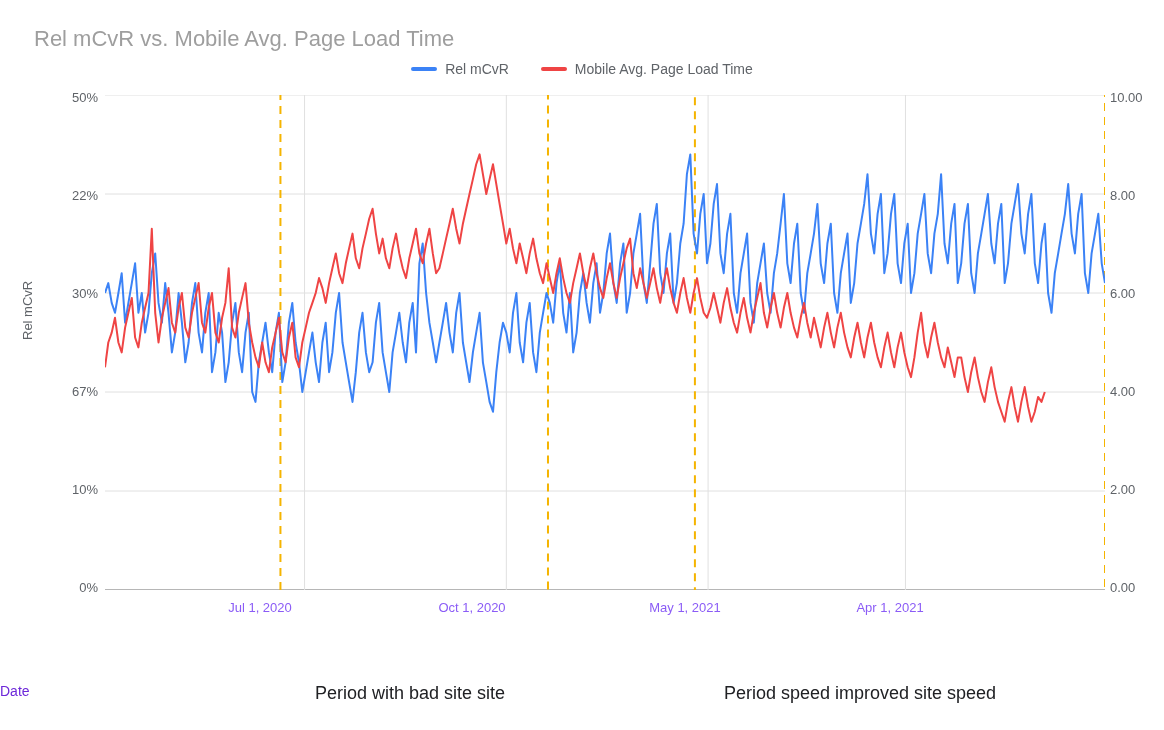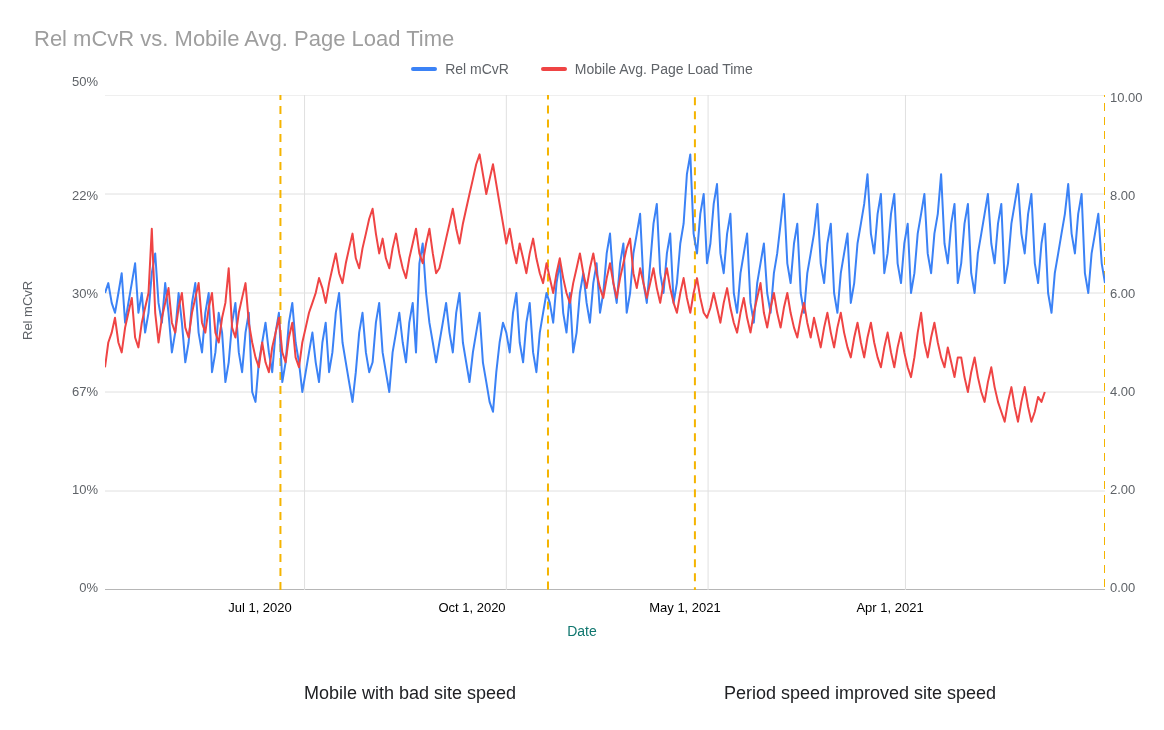--- a/index.html
+++ b/index.html
@@ -58,38 +58,38 @@
     left: 20px;
     top: 340px;
     transform: rotate(-90deg);
     transform-origin: left top;
     font-size: 13px;
     color: #5f6368;
   }
   .xlabel {
     position: absolute;
     left: 0; right: 0;
-    top: 623px;
-    text-align: center;
+    top: 683px;
+    text-align: left;
     font-size: 14px;
-    color: #0f766e;
+    color: #6d28d9;
   }
   .ytick {
     position: absolute;
     font-size: 13px;
     color: #5f6368;
     text-align: right;
     width: 60px;
   }
   .ytick.left { left: 38px; }
   .ytick.right { left: 1110px; text-align: left; width: 60px; }
   .xtick {
     position: absolute;
     font-size: 13px;
-    color: #000000;
+    color: #8b5cf6;
     text-align: center;
     width: 120px;
     top: 600px;
   }
   .annot {
     position: absolute;
     font-size: 18px;
     color: #202124;
     text-align: center;
     width: 360px;
@@ -129,37 +129,37 @@
         <line x1="401.3157894736842" x2="401.3157894736842" y1="0" y2="495" stroke="#e0e0e0" stroke-width="1"></line>
         <line x1="603.0701754385965" x2="603.0701754385965" y1="0" y2="495" stroke="#e0e0e0" stroke-width="1"></line>
         <line x1="800.438596491228" x2="800.438596491228" y1="0" y2="495" stroke="#e0e0e0" stroke-width="1"></line>
         <rect x="175.43859649122805" y="-2" width="267.5438596491228" height="520" fill="none" stroke="#f5b400" stroke-width="2" stroke-dasharray="8 6"></rect>
         <rect x="589.9122807017544" y="-2" width="410.0877192982456" height="520" fill="none" stroke="#f5b400" stroke-width="2" stroke-dasharray="8 6"></rect>
         <path d="M0.0 198.0 L3.3 188.1 L6.7 207.9 L10.0 217.8 L13.4 198.0 L16.7 178.2 L20.1 227.7 L23.4 207.9 L26.8 188.1 L30.1 168.3 L33.4 217.8 L36.8 198.0 L40.1 237.6 L43.5 217.8 L46.8 178.2 L50.2 158.4 L53.5 207.9 L56.9 227.7 L60.2 188.1 L63.5 217.8 L66.9 257.4 L70.2 237.6 L73.6 198.0 L76.9 227.7 L80.3 267.3 L83.6 247.5 L87.0 207.9 L90.3 188.1 L93.6 237.6 L97.0 257.4 L100.3 217.8 L103.7 198.0 L107.0 277.2 L110.4 257.4 L113.7 217.8 L117.1 237.6 L120.4 287.1 L123.7 267.3 L127.1 227.7 L130.4 207.9 L133.8 257.4 L137.1 277.2 L140.5 237.6 L143.8 217.8 L147.2 297.0 L150.5 306.9 L153.8 267.3 L157.2 247.5 L160.5 227.7 L163.9 257.4 L167.2 277.2 L170.6 237.6 L173.9 217.8 L177.3 287.1 L180.6 267.3 L183.9 227.7 L187.3 207.9 L190.6 247.5 L194.0 267.3 L197.3 297.0 L200.7 277.2 L204.0 257.4 L207.4 237.6 L210.7 267.3 L214.0 287.1 L217.4 247.5 L220.7 227.7 L224.1 277.2 L227.4 257.4 L230.8 217.8 L234.1 198.0 L237.5 247.5 L240.8 267.3 L244.1 287.1 L247.5 306.9 L250.8 277.2 L254.2 237.6 L257.5 217.8 L260.9 257.4 L264.2 277.2 L267.6 267.3 L270.9 227.7 L274.2 207.9 L277.6 257.4 L280.9 277.2 L284.3 297.0 L287.6 257.4 L291.0 237.6 L294.3 217.8 L297.7 247.5 L301.0 267.3 L304.3 227.7 L307.7 207.9 L311.0 257.4 L314.4 168.3 L317.7 148.5 L321.1 198.0 L324.4 227.7 L327.8 247.5 L331.1 267.3 L334.4 247.5 L337.8 227.7 L341.1 207.9 L344.5 237.6 L347.8 257.4 L351.2 217.8 L354.5 198.0 L357.9 247.5 L361.2 267.3 L364.5 287.1 L367.9 257.4 L371.2 237.6 L374.6 217.8 L377.9 267.3 L381.3 287.1 L384.6 306.9 L388.0 316.8 L391.3 277.2 L394.6 247.5 L398.0 227.7 L401.3 237.6 L404.7 257.4 L408.0 217.8 L411.4 198.0 L414.7 247.5 L418.1 267.3 L421.4 227.7 L424.7 207.9 L428.1 257.4 L431.4 277.2 L434.8 237.6 L438.1 217.8 L441.5 198.0 L444.8 207.9 L448.2 227.7 L451.5 188.1 L454.8 168.3 L458.2 217.8 L461.5 237.6 L464.9 198.0 L468.2 257.4 L471.6 237.6 L474.9 198.0 L478.3 178.2 L481.6 207.9 L484.9 227.7 L488.3 188.1 L491.6 168.3 L495.0 217.8 L498.3 198.0 L501.7 158.4 L505.0 138.6 L508.4 188.1 L511.7 207.9 L515.1 168.3 L518.4 148.5 L521.7 217.8 L525.1 198.0 L528.4 158.4 L531.8 138.6 L535.1 118.8 L538.5 188.1 L541.8 207.9 L545.2 168.3 L548.5 128.7 L551.8 108.9 L555.2 178.2 L558.5 198.0 L561.9 158.4 L565.2 138.6 L568.6 207.9 L571.9 188.1 L575.3 148.5 L578.6 128.7 L581.9 79.2 L585.3 59.4 L588.6 138.6 L592.0 158.4 L595.3 118.8 L598.7 99.0 L602.0 168.3 L605.4 148.5 L608.7 108.9 L612.0 89.1 L615.4 158.4 L618.7 178.2 L622.1 138.6 L625.4 118.8 L628.8 198.0 L632.1 217.8 L635.5 178.2 L638.8 158.4 L642.1 138.6 L645.5 207.9 L648.8 227.7 L652.2 188.1 L655.5 168.3 L658.9 148.5 L662.2 198.0 L665.6 217.8 L668.9 178.2 L672.2 158.4 L675.6 128.7 L678.9 99.0 L682.3 168.3 L685.6 188.1 L689.0 148.5 L692.3 128.7 L695.7 198.0 L699.0 217.8 L702.3 178.2 L705.7 158.4 L709.0 138.6 L712.4 108.9 L715.7 168.3 L719.1 188.1 L722.4 148.5 L725.8 128.7 L729.1 198.0 L732.4 217.8 L735.8 178.2 L739.1 158.4 L742.5 138.6 L745.8 207.9 L749.2 188.1 L752.5 148.5 L755.9 128.7 L759.2 108.9 L762.5 79.2 L765.9 138.6 L769.2 158.4 L772.6 118.8 L775.9 99.0 L779.3 178.2 L782.6 158.4 L786.0 118.8 L789.3 99.0 L792.6 168.3 L796.0 188.1 L799.3 148.5 L802.7 128.7 L806.0 198.0 L809.4 178.2 L812.7 138.6 L816.1 118.8 L819.4 99.0 L822.7 158.4 L826.1 178.2 L829.4 138.6 L832.8 118.8 L836.1 79.2 L839.5 148.5 L842.8 168.3 L846.2 128.7 L849.5 108.9 L852.8 188.1 L856.2 168.3 L859.5 128.7 L862.9 108.9 L866.2 178.2 L869.6 198.0 L872.9 158.4 L876.3 138.6 L879.6 118.8 L882.9 99.0 L886.3 148.5 L889.6 168.3 L893.0 128.7 L896.3 108.9 L899.7 188.1 L903.0 168.3 L906.4 128.7 L909.7 108.9 L913.0 89.1 L916.4 138.6 L919.7 158.4 L923.1 118.8 L926.4 99.0 L929.8 168.3 L933.1 188.1 L936.5 148.5 L939.8 128.7 L943.1 198.0 L946.5 217.8 L949.8 178.2 L953.2 158.4 L956.5 138.6 L959.9 118.8 L963.2 89.1 L966.6 138.6 L969.9 158.4 L973.2 118.8 L976.6 99.0 L979.9 178.2 L983.3 198.0 L986.6 158.4 L990.0 138.6 L993.3 118.8 L996.7 168.3 L1000.0 188.1 " fill="none" stroke="#3b82f6" stroke-width="2" stroke-linejoin="round"></path>
         <path d="M0.0 272.3 L3.3 247.5 L6.7 237.6 L10.0 222.8 L13.4 247.5 L16.7 257.4 L20.1 232.6 L23.4 217.8 L26.8 202.9 L30.1 242.5 L33.4 252.4 L36.8 227.7 L40.1 212.8 L43.5 198.0 L46.8 133.7 L50.2 217.8 L53.5 247.5 L56.9 222.8 L60.2 207.9 L63.5 193.1 L66.9 227.7 L70.2 237.6 L73.6 212.8 L76.9 198.0 L80.3 232.6 L83.6 242.5 L87.0 217.8 L90.3 202.9 L93.6 188.1 L97.0 227.7 L100.3 237.6 L103.7 212.8 L107.0 198.0 L110.4 237.6 L113.7 247.5 L117.1 222.8 L120.4 207.9 L123.7 173.3 L127.1 232.6 L130.4 242.5 L133.8 217.8 L137.1 202.9 L140.5 188.1 L143.8 227.7 L147.2 247.5 L150.5 262.4 L153.8 272.3 L157.2 247.5 L160.5 267.3 L163.9 277.2 L167.2 252.4 L170.6 237.6 L173.9 222.8 L177.3 257.4 L180.6 267.3 L183.9 242.5 L187.3 227.7 L190.6 262.4 L194.0 272.3 L197.3 247.5 L200.7 232.6 L204.0 217.8 L207.4 207.9 L210.7 198.0 L214.0 183.1 L217.4 193.1 L220.7 207.9 L224.1 188.1 L227.4 173.3 L230.8 158.4 L234.1 178.2 L237.5 188.1 L240.8 168.3 L244.1 153.4 L247.5 138.6 L250.8 163.3 L254.2 173.3 L257.5 153.4 L260.9 138.6 L264.2 123.8 L267.6 113.8 L270.9 138.6 L274.2 158.4 L277.6 143.6 L280.9 163.3 L284.3 173.3 L287.6 153.4 L291.0 138.6 L294.3 158.4 L297.7 173.3 L301.0 183.1 L304.3 163.3 L307.7 148.5 L311.0 133.7 L314.4 158.4 L317.7 168.3 L321.1 148.5 L324.4 133.7 L327.8 158.4 L331.1 178.2 L334.4 173.3 L337.8 158.4 L341.1 143.6 L344.5 128.7 L347.8 113.8 L351.2 133.7 L354.5 148.5 L357.9 128.7 L361.2 113.8 L364.5 99.0 L367.9 84.1 L371.2 69.3 L374.6 59.4 L377.9 79.2 L381.3 99.0 L384.6 84.1 L388.0 69.3 L391.3 89.1 L394.6 108.9 L398.0 128.7 L401.3 148.5 L404.7 133.7 L408.0 153.4 L411.4 168.3 L414.7 148.5 L418.1 163.3 L421.4 178.2 L424.7 158.4 L428.1 143.6 L431.4 163.3 L434.8 178.2 L438.1 188.1 L441.5 168.3 L444.8 183.1 L448.2 198.0 L451.5 178.2 L454.8 163.3 L458.2 183.1 L461.5 198.0 L464.9 207.9 L468.2 188.1 L471.6 173.3 L474.9 158.4 L478.3 178.2 L481.6 193.1 L484.9 173.3 L488.3 158.4 L491.6 178.2 L495.0 193.1 L498.3 202.9 L501.7 183.1 L505.0 168.3 L508.4 188.1 L511.7 202.9 L515.1 183.1 L518.4 168.3 L521.7 153.4 L525.1 143.6 L528.4 178.2 L531.8 193.1 L535.1 173.3 L538.5 188.1 L541.8 202.9 L545.2 188.1 L548.5 173.3 L551.8 193.1 L555.2 207.9 L558.5 188.1 L561.9 173.3 L565.2 193.1 L568.6 207.9 L571.9 217.8 L575.3 198.0 L578.6 183.1 L581.9 202.9 L585.3 217.8 L588.6 198.0 L592.0 183.1 L595.3 202.9 L598.7 217.8 L602.0 222.8 L605.4 212.8 L608.7 198.0 L612.0 212.8 L615.4 227.7 L618.7 207.9 L622.1 193.1 L625.4 212.8 L628.8 227.7 L632.1 237.6 L635.5 217.8 L638.8 202.9 L642.1 222.8 L645.5 237.6 L648.8 217.8 L652.2 202.9 L655.5 188.1 L658.9 217.8 L662.2 232.6 L665.6 212.8 L668.9 198.0 L672.2 217.8 L675.6 232.6 L678.9 212.8 L682.3 198.0 L685.6 217.8 L689.0 232.6 L692.3 242.5 L695.7 222.8 L699.0 207.9 L702.3 227.7 L705.7 242.5 L709.0 222.8 L712.4 237.6 L715.7 252.4 L719.1 232.6 L722.4 217.8 L725.8 237.6 L729.1 252.4 L732.4 232.6 L735.8 217.8 L739.1 237.6 L742.5 252.4 L745.8 262.4 L749.2 242.5 L752.5 227.7 L755.9 247.5 L759.2 262.4 L762.5 242.5 L765.9 227.7 L769.2 247.5 L772.6 262.4 L775.9 272.3 L779.3 252.4 L782.6 237.6 L786.0 257.4 L789.3 272.3 L792.6 252.4 L796.0 237.6 L799.3 257.4 L802.7 272.3 L806.0 282.1 L809.4 262.4 L812.7 237.6 L816.1 217.8 L819.4 247.5 L822.7 262.4 L826.1 242.5 L829.4 227.7 L832.8 247.5 L836.1 262.4 L839.5 272.3 L842.8 252.4 L846.2 267.3 L849.5 282.1 L852.8 262.4 L856.2 262.4 L859.5 282.1 L862.9 297.0 L866.2 277.2 L869.6 262.4 L872.9 282.1 L876.3 297.0 L879.6 306.9 L882.9 287.1 L886.3 272.3 L889.6 292.1 L893.0 306.9 L896.3 316.8 L899.7 326.7 L903.0 306.9 L906.4 292.1 L909.7 311.9 L913.0 326.7 L916.4 306.9 L919.7 292.1 L923.1 311.9 L926.4 326.7 L929.8 316.8 L933.1 301.9 L936.5 306.9 L939.8 297.0 L943.1 NaN L946.5 NaN L949.8 NaN L953.2 NaN L956.5 NaN L959.9 NaN L963.2 NaN L966.6 NaN L969.9 NaN L973.2 NaN L976.6 NaN L979.9 NaN L983.3 NaN L986.6 NaN L990.0 NaN L993.3 NaN L996.7 NaN L1000.0 NaN " fill="none" stroke="#ef4444" stroke-width="2" stroke-linejoin="round"></path>
       </svg>
   </div>
 
-  <div class="ytick left" style="top:74px">50%</div>
+  <div class="ytick left" style="top:90px">50%</div>
   <div class="ytick left" style="top:188px">22%</div>
   <div class="ytick left" style="top:286px">30%</div>
   <div class="ytick left" style="top:384px">67%</div>
   <div class="ytick left" style="top:482px">10%</div>
   <div class="ytick left" style="top:580px">0%</div>
 
   <div class="ytick right" style="top:90px">10.00</div>
   <div class="ytick right" style="top:188px">8.00</div>
   <div class="ytick right" style="top:286px">6.00</div>
   <div class="ytick right" style="top:384px">4.00</div>
   <div class="ytick right" style="top:482px">2.00</div>
   <div class="ytick right" style="top:580px">0.00</div>
 
   <div class="xtick" style="left:200px">Jul 1, 2020</div>
   <div class="xtick" style="left:412px">Oct 1, 2020</div>
   <div class="xtick" style="left:625px">May 1, 2021</div>
   <div class="xtick" style="left:830px">Apr 1, 2021</div>
 
   <div class="xlabel">Date</div>
 
-  <div class="annot" style="left:230px">Mobile with bad site speed</div>
+  <div class="annot" style="left:230px">Period with bad site site</div>
   <div class="annot" style="left:680px">Period speed improved site speed</div>
 
 </div>
 
 </body></html>

